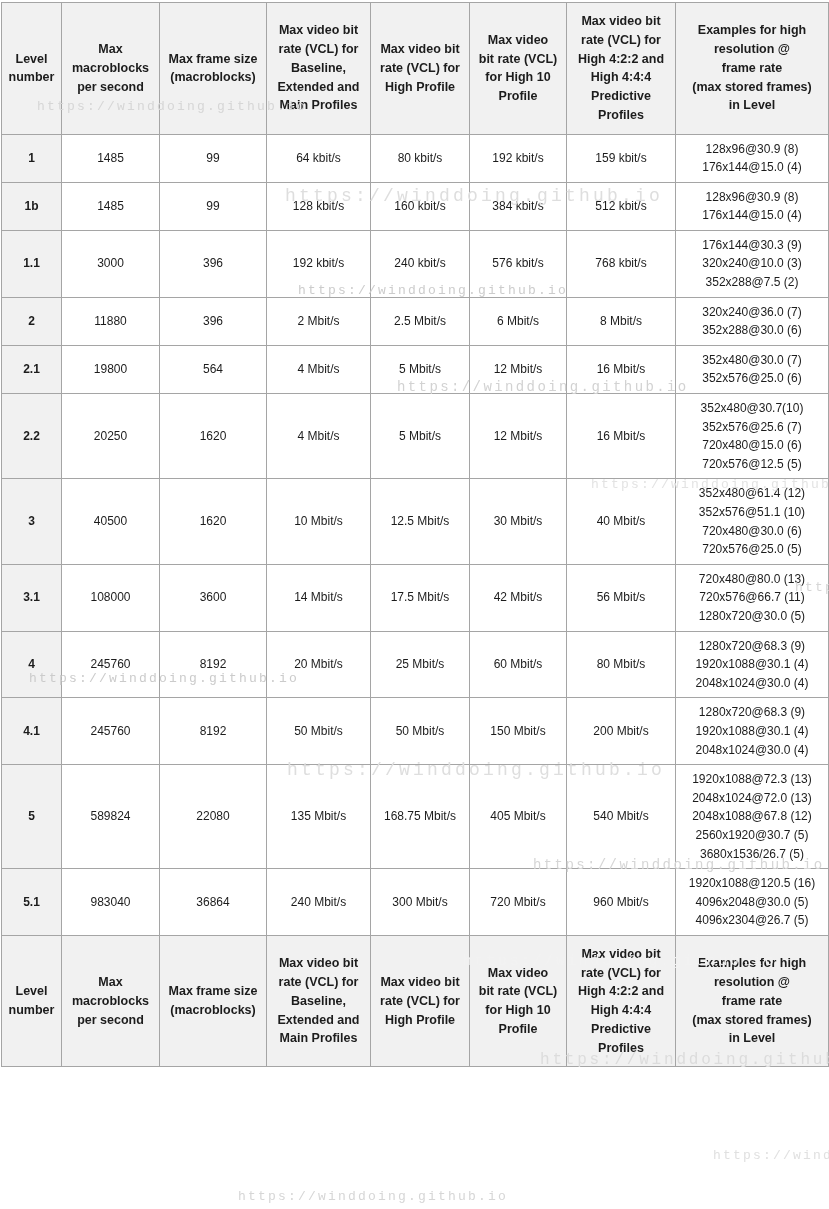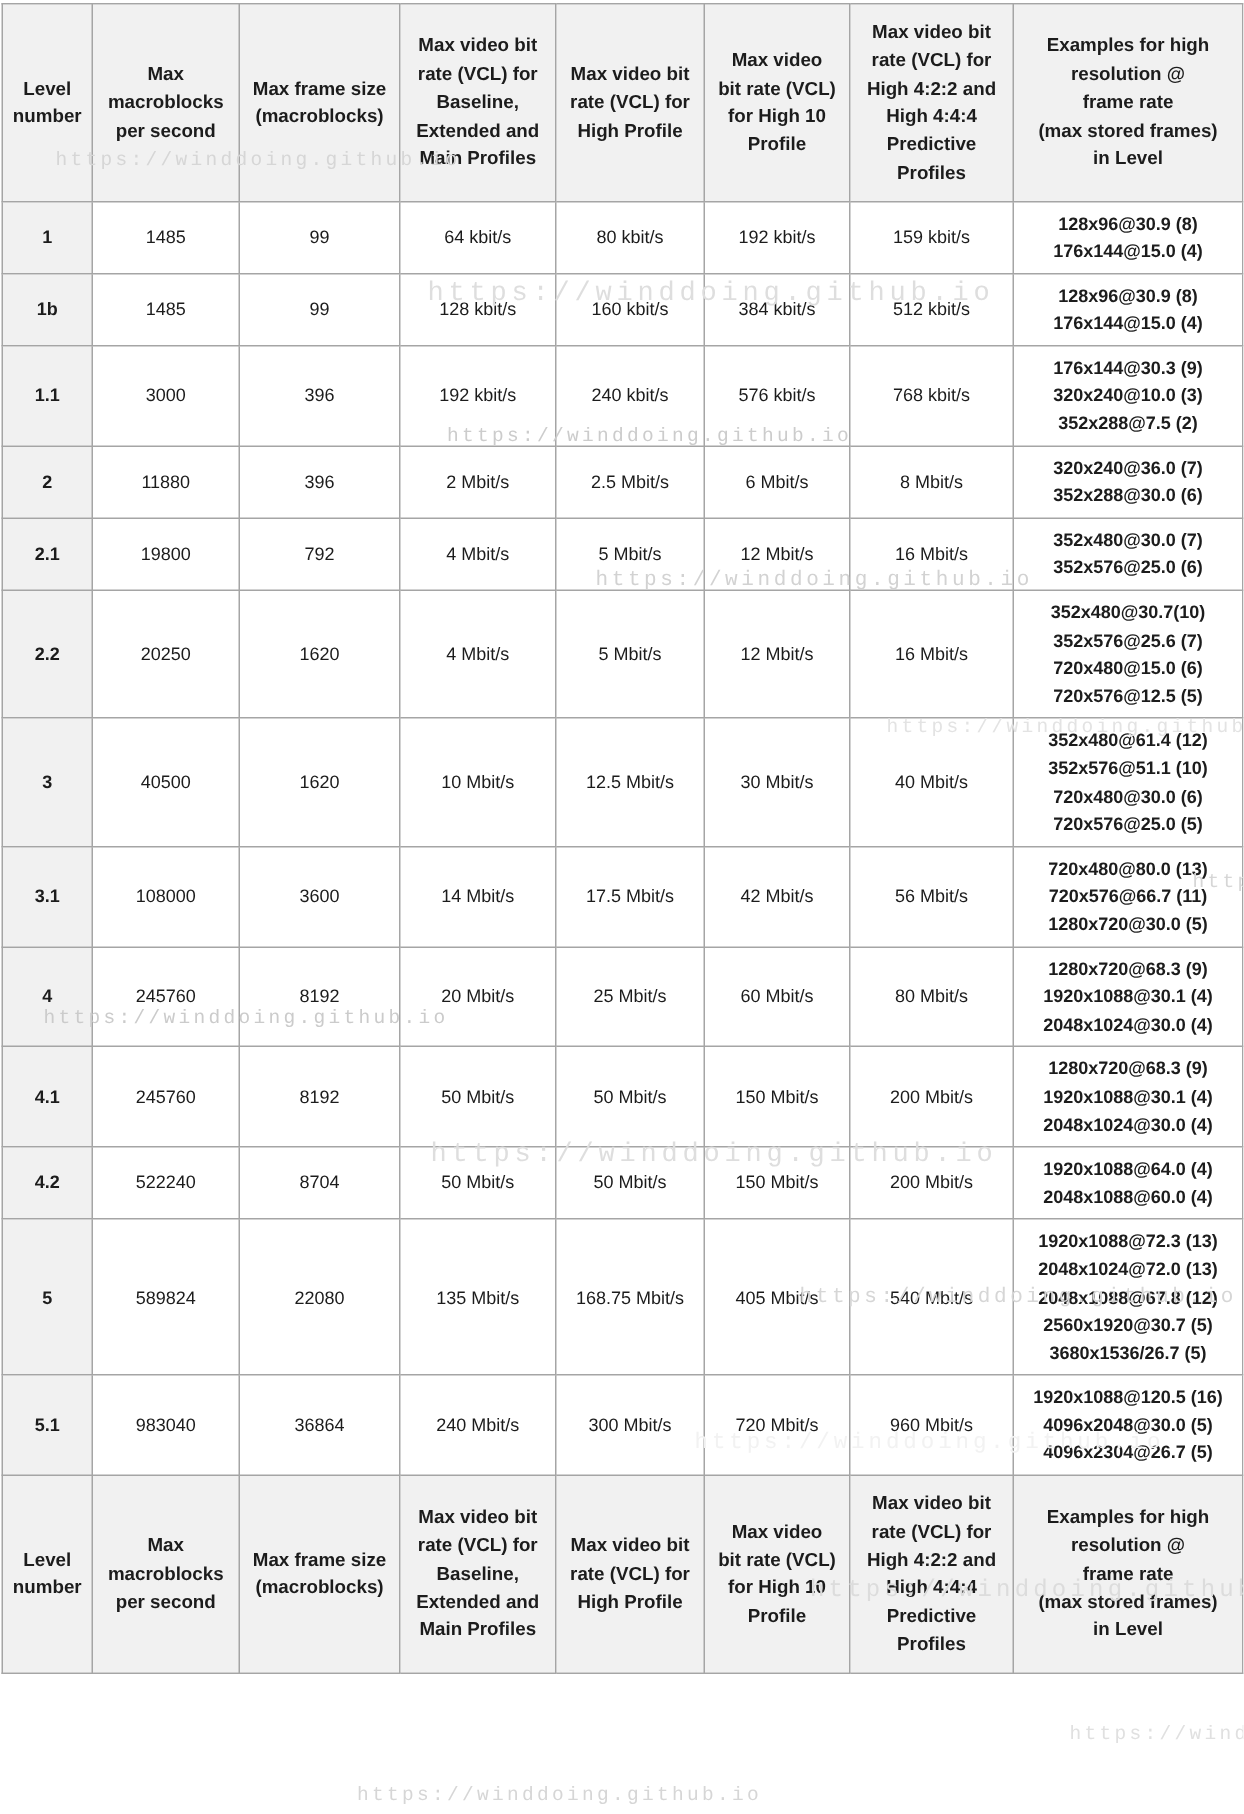--- a/index.html
+++ b/index.html
@@ -39,21 +39,20 @@
     font-size: 12px;
     line-height: 1.55;
     padding: 5px 3px;
   }
   td.level-cell {
     background: #f1f1f1;
     font-weight: bold;
   }
   td.examples-cell {
     white-space: pre-line;
-    font-weight: bold;
   }
   .wm-layer {
     position: absolute;
     left: 0; top: 0; right: 0; bottom: 0;
     pointer-events: none;
     overflow: hidden;
   }
   .wm {
     position: absolute;
     font-family: "Liberation Mono", "DejaVu Sans Mono", monospace;
@@ -153,21 +152,21 @@
           <td>2 Mbit/s</td>
           <td>2.5 Mbit/s</td>
           <td>6 Mbit/s</td>
           <td>8 Mbit/s</td>
           <td class="examples-cell">320x240@36.0 (7)
 352x288@30.0 (6)</td>
         </tr>
         <tr>
           <td class="level-cell">2.1</td>
           <td>19800</td>
-          <td>792</td>
+          <td>564</td>
           <td>4 Mbit/s</td>
           <td>5 Mbit/s</td>
           <td>12 Mbit/s</td>
           <td>16 Mbit/s</td>
           <td class="examples-cell">352x480@30.0 (7)
 352x576@25.0 (6)</td>
         </tr>
         <tr>
           <td class="level-cell">2.2</td>
           <td>20250</td>
@@ -222,31 +221,20 @@
           <td class="level-cell">4.1</td>
           <td>245760</td>
           <td>8192</td>
           <td>50 Mbit/s</td>
           <td>50 Mbit/s</td>
           <td>150 Mbit/s</td>
           <td>200 Mbit/s</td>
           <td class="examples-cell">1280x720@68.3 (9)
 1920x1088@30.1 (4)
 2048x1024@30.0 (4)</td>
-        </tr>
-        <tr>
-          <td class="level-cell">4.2</td>
-          <td>522240</td>
-          <td>8704</td>
-          <td>50 Mbit/s</td>
-          <td>50 Mbit/s</td>
-          <td>150 Mbit/s</td>
-          <td>200 Mbit/s</td>
-          <td class="examples-cell">1920x1088@64.0 (4)
-2048x1088@60.0 (4)</td>
         </tr>
         <tr>
           <td class="level-cell">5</td>
           <td>589824</td>
           <td>22080</td>
           <td>135 Mbit/s</td>
           <td>168.75 Mbit/s</td>
           <td>405 Mbit/s</td>
           <td>540 Mbit/s</td>
           <td class="examples-cell">1920x1088@72.3 (13)

